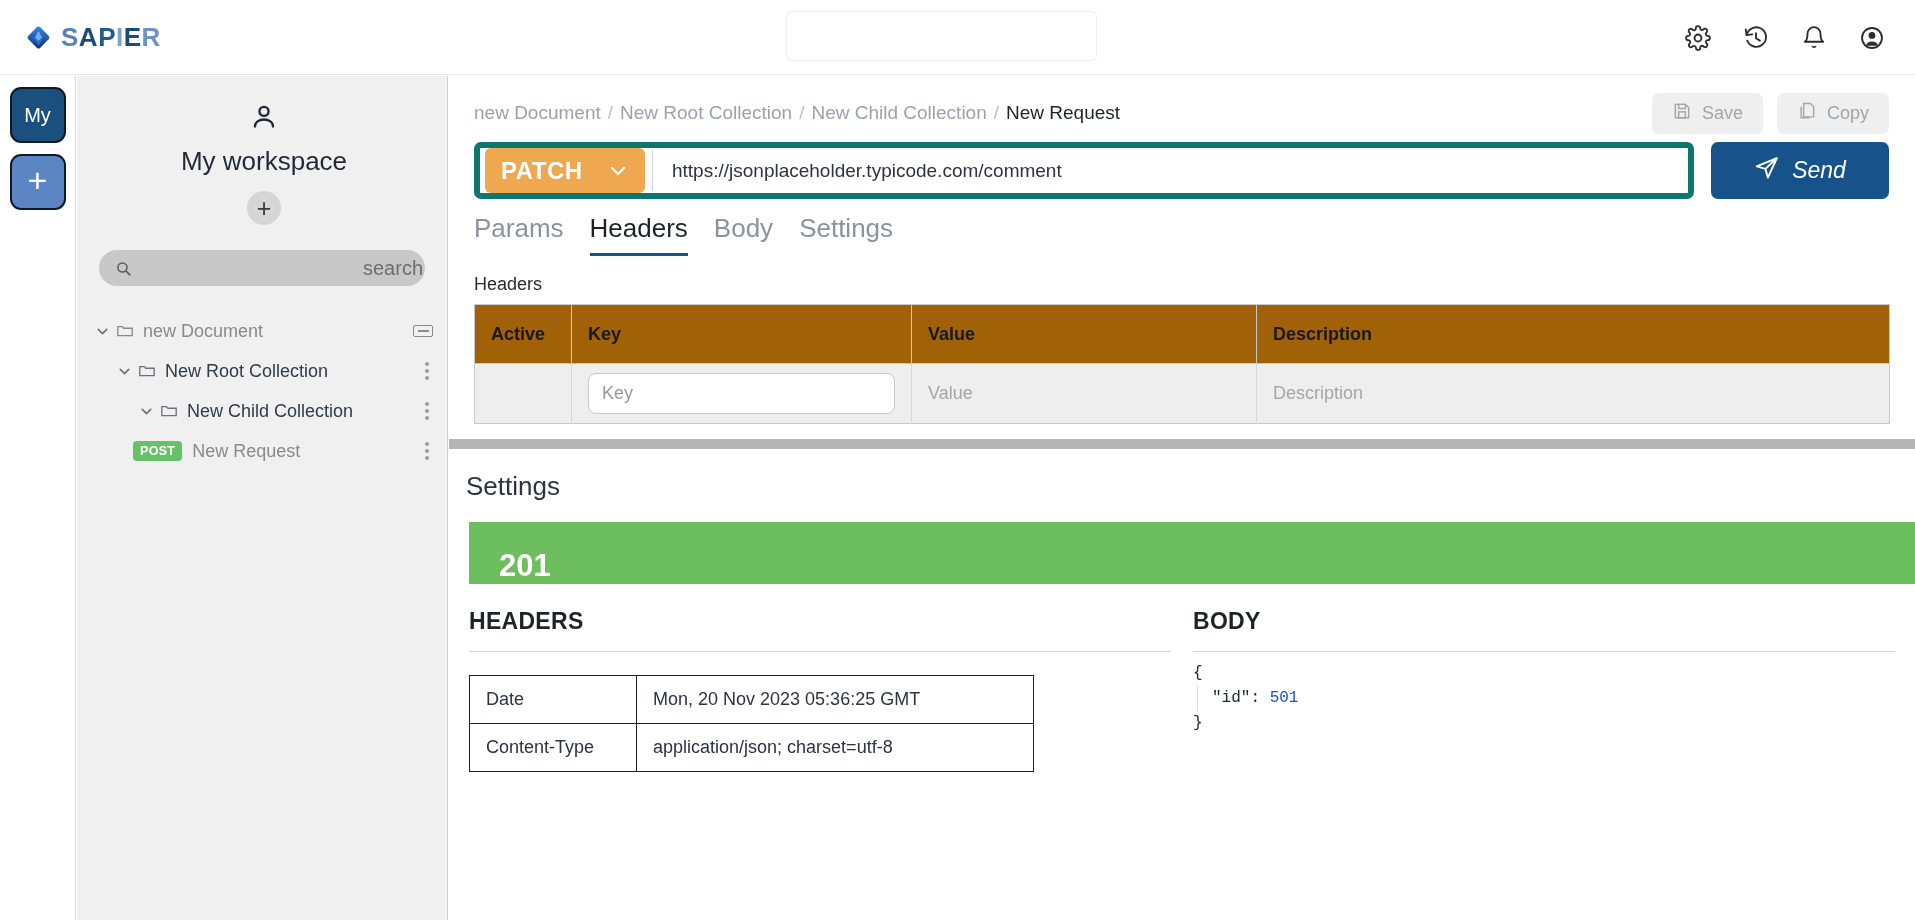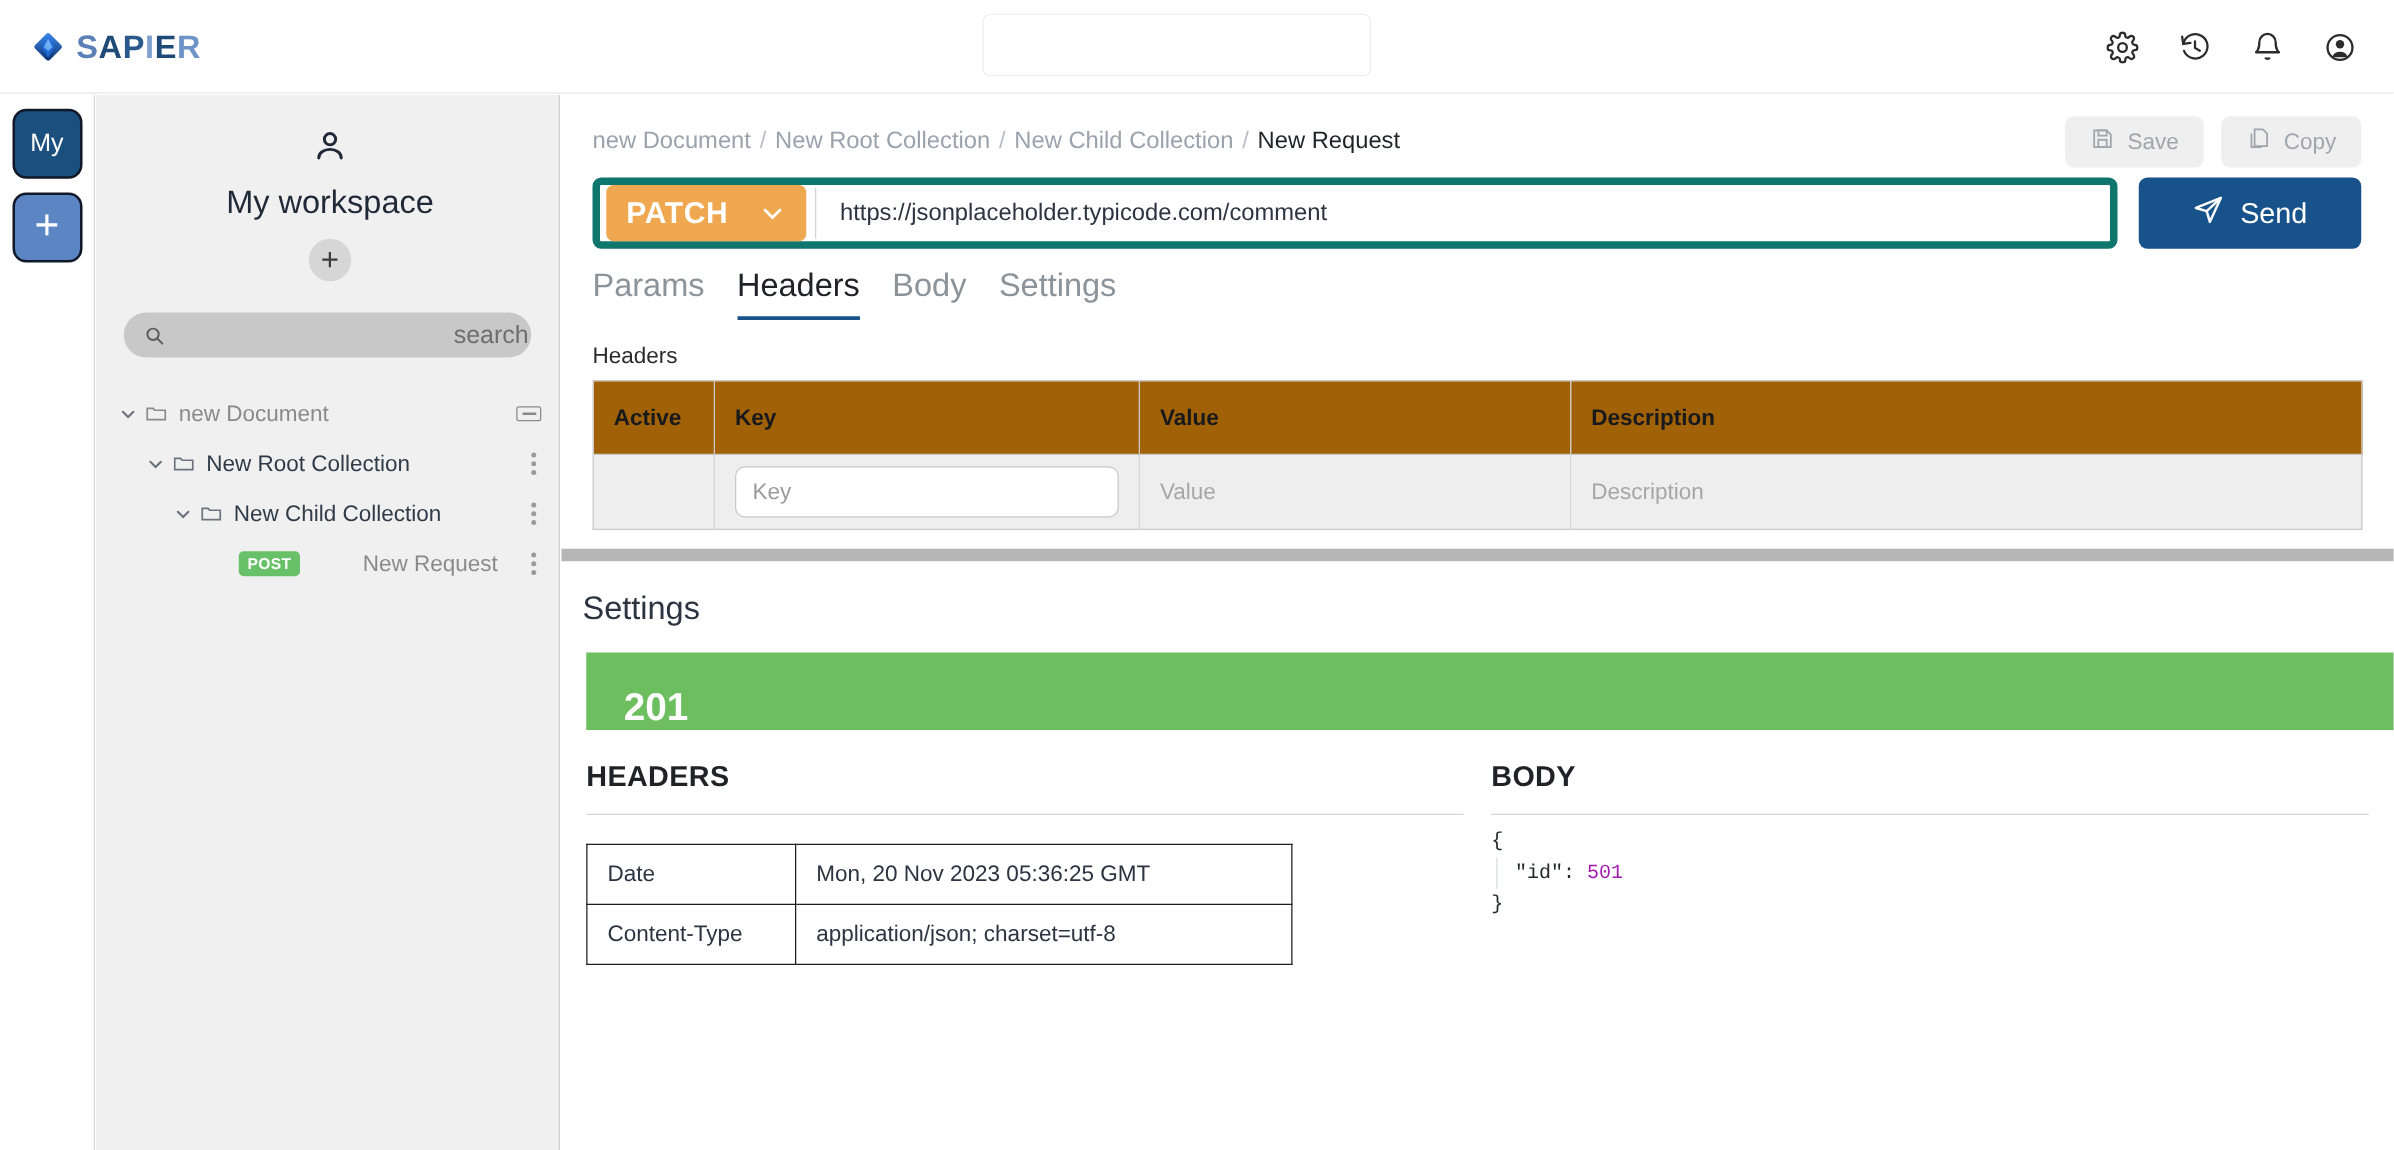--- a/index.html
+++ b/index.html
@@ -98,21 +98,21 @@
   .tnode {
     display: flex; align-items: center; height: 40px;
     padding-right: 16px; position: relative; cursor: pointer;
   }
   .chev { width: 15px; height: 15px; flex: none; color: #6b7280; margin-right: 6px; }
   .folder { width: 18px; height: 18px; flex: none; margin-right: 9px; }
   .tlabel { font-size: 18px; white-space: nowrap; }
   .lv0 { padding-left: 18px; }
   .lv1 { padding-left: 40px; }
   .lv2 { padding-left: 62px; }
-  .lv3 { padding-left: 114px; gap: 40px; }
+  .lv3 { padding-left: 56px; }
   .gray { color: #8a8a8a; }
   .dark { color: #2f3b48; }
   .kebab {
     position: absolute; right: 18px; top: 50%; transform: translateY(-50%);
     display: flex; flex-direction: column; gap: 3px; cursor: pointer;
   }
   .kebab i { width: 4px; height: 4px; border-radius: 50%; background: #9a9a9a; display: block; }
   .docicon {
     position: absolute; right: 14px; top: 50%; transform: translateY(-50%);
     width: 20px; height: 12px; border: 1.6px solid #8a8a8a; border-radius: 2px;
@@ -160,21 +160,21 @@
   .vline { width: 1px; height: 41px; background: #cfd4d9; margin: 0 3px 0 7px; }
   .urlinput {
     flex: 1; border: 0; outline: none; background: transparent;
     font-family: "Liberation Sans", sans-serif; font-size: 19px; color: #2b3440;
     padding-left: 16px;
   }
   .sendbtn {
     background: #18528a; color: #fff; border: 0; border-radius: 7px;
     height: 57px; width: 178px; cursor: pointer;
     display: flex; align-items: center; justify-content: center; gap: 12px;
-    font-family: "Liberation Sans", sans-serif; font-size: 23px;
+    font-family: "Liberation Sans", sans-serif; font-size: 23px; font-style: italic;
   }
   .sendbtn svg { width: 26px; height: 26px; }
 
   .tabs { display: flex; gap: 26px; padding: 14px 25px 0 25px; }
   .tab {
     font-size: 26px; color: #8b939b; padding-bottom: 9px; cursor: pointer;
     border-bottom: 3px solid transparent;
   }
   .tab.active { color: #1f2328; border-bottom-color: #18528a; }
 
@@ -214,21 +214,21 @@
   .rhtable { border-collapse: collapse; width: 565px; margin-top: 23px; table-layout: fixed; border: 1px solid #1f1f1f; }
   .rhtable td {
     border: 1px solid #1f1f1f; padding: 13px 16px;
     font-size: 18px; color: #2b3440; vertical-align: top;
   }
   .rhtable td.k { width: 167px; }
   .bodycode {
     margin-top: 9px; font-family: "Liberation Mono", monospace;
     font-size: 16px; color: #24292e; line-height: 25px; white-space: pre;
   }
-  .bodycode .num { color: #a21caf; text-align: right; }
+  .bodycode .num { color: #1d4ed8; text-align: right; }
   .indent-guide { border-left: 1px solid #d8dde3; padding-left: 14px; margin-left: 4px; display: inline-block; }
 </style>
 </head>
 <body>
 
 <div class="topbar">
   <div class="brand">
     <span class="brand-mark">
       <svg viewBox="0 0 32 32" width="27" height="27">
         <defs>

